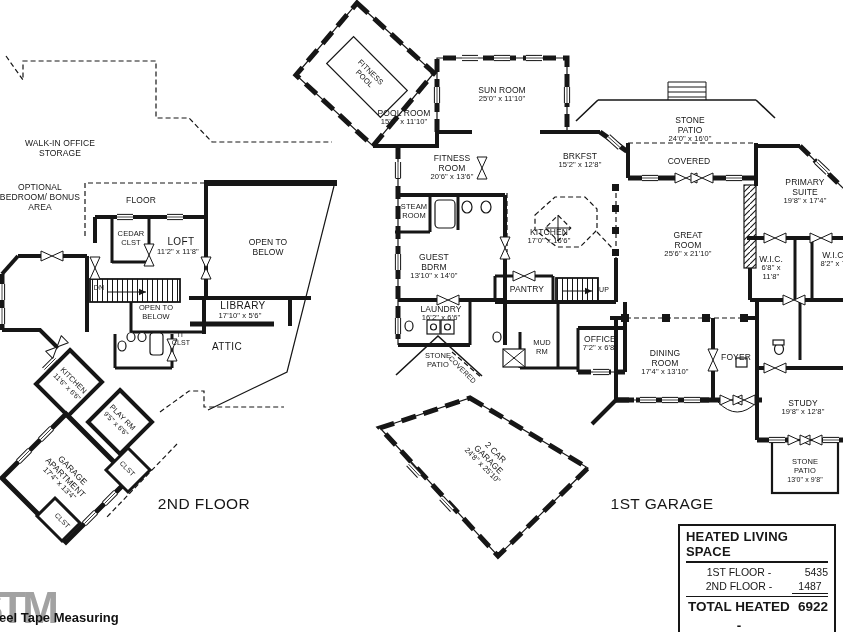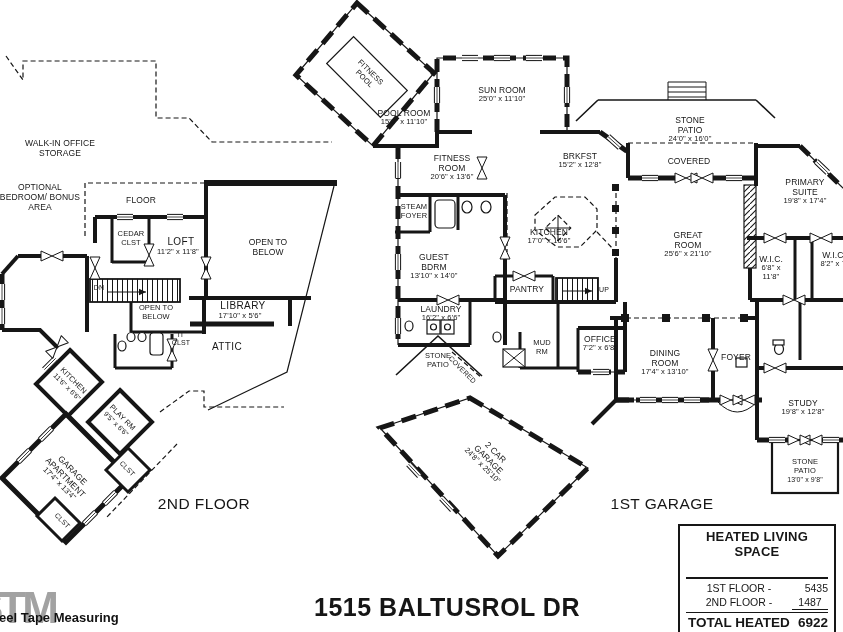--- a/index.html
+++ b/index.html
@@ -31,22 +31,22 @@
   .sm{font-size:7.5px;} .sm .dim{font-size:7px;}
   .xs{font-size:7px;}
   .lg .nm{font-size:10px;letter-spacing:0.4px;margin-left:6px;}
   .floorlabel{position:absolute;transform:translate(-50%,-50%);font-size:15.5px;
        letter-spacing:0.4px;z-index:5;}
   .pagetitle{position:absolute;transform:translate(-50%,-50%);font-size:25px;
        font-weight:600;letter-spacing:0.5px;z-index:5;}
   
   .sumtable{position:absolute;left:678px;top:524px;width:158px;border:2px solid #161616;
        background:#fff;z-index:6;box-sizing:border-box;padding:3px 6px 4px 6px;}
-  .sumtable .ttl{font-size:13px;font-weight:700;text-align:center;letter-spacing:0.2px;
-       border-bottom:2px solid #161616;padding-bottom:18px;margin-bottom:2px;}
+  .sumtable .ttl{font-size:13px;font-weight:700;text-align:left;letter-spacing:0.2px;
+       border-bottom:2px solid #161616;padding-bottom:2px;margin-bottom:2px;}
   .trow{display:flex;align-items:baseline;font-size:10.5px;line-height:1.35;}
   .trow .tl{flex:1;text-align:center;}
   .trow .tv{width:36px;text-align:right;}
   .trow.u2 .tv{border-bottom:1.5px solid #161616;text-align:center;}
   .trow.total{font-size:13.5px;font-weight:700;border-top:1.5px solid #161616;
        margin-top:2px;padding-top:1px;}
   
   .logo{position:absolute;left:-26px;top:586px;z-index:6;}
   .logo-mark{font-size:44px;font-weight:700;color:#a2a2a2;letter-spacing:-4px;line-height:1;}
   .logo-text{position:absolute;left:12px;top:24px;font-size:13px;font-weight:700;
@@ -368,21 +368,21 @@
     </div>
 <div class="lbl" style="left:805px;top:191px;width:62px">
       <span class="nm">PRIMARY SUITE</span>
       <span class="dim">19'8" x 17'4"</span>
     </div>
 <div class="lbl" style="left:688px;top:244px;width:56px">
       <span class="nm">GREAT ROOM</span>
       <span class="dim">25'6" x 21'10"</span>
     </div>
 <div class="lbl sm" style="left:414px;top:212px;width:36px">
-      <span class="nm">STEAM FOYER</span>
+      <span class="nm">STEAM ROOM</span>
     </div>
 <div class="lbl" style="left:549px;top:236px;width:62px">
       <span class="nm">KITCHEN</span>
       <span class="dim">17'0" x 16'6"</span>
     </div>
 <div class="lbl" style="left:434px;top:266px;width:56px">
       <span class="nm">GUEST BDRM</span>
       <span class="dim">13'10" x 14'0"</span>
     </div>
 <div class="lbl" style="left:771px;top:268px;width:36px">
@@ -447,20 +447,19 @@
     <span class="tl">2ND FLOOR -</span>
     <span class="tv">1487</span>
   </div>
   <div class="trow total">
     <span class="tl">TOTAL HEATED -</span>
     <span class="tv">6922</span>
   </div>
 
 </div>
 
-<div class="pagetitle" style="left:447px;top:607px">1515 BALTUSROL DR</div>
 
 <div class="logo">
   <div class="logo-mark">STM</div>
   <div class="logo-text">Steel Tape Measuring</div>
 </div>
 
 </div>
 
 </body></html>

